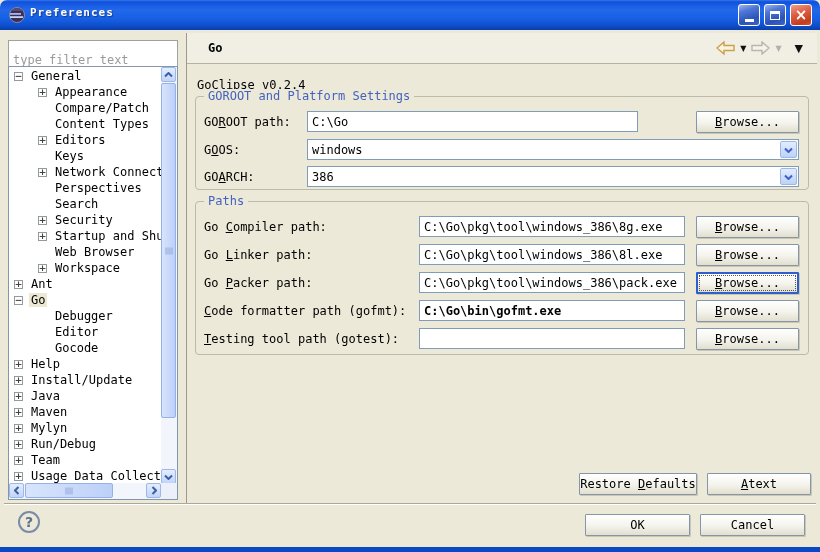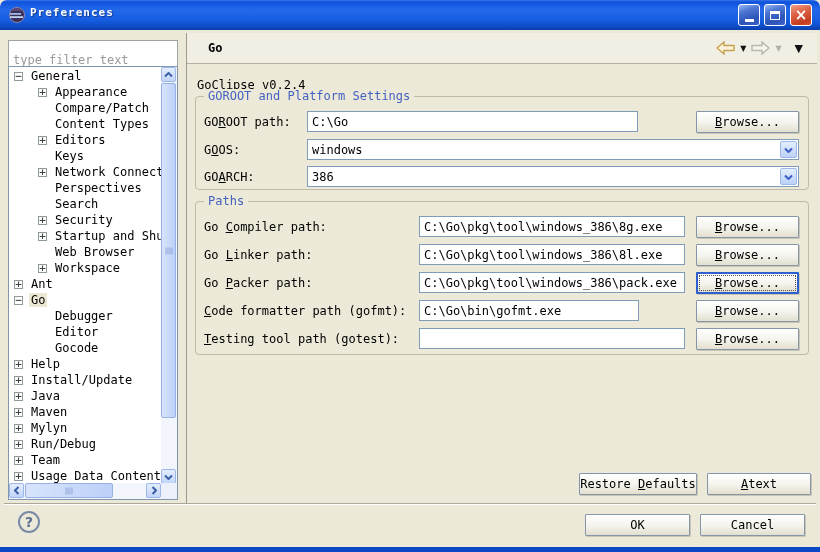--- a/index.html
+++ b/index.html
@@ -251,21 +251,21 @@
       <div class="trow lvl0">
           <span class="exp">+</span>
           <span class="tlabel">Run/Debug</span>
         </div>
       <div class="trow lvl0">
           <span class="exp">+</span>
           <span class="tlabel">Team</span>
         </div>
       <div class="trow lvl0">
           <span class="exp">+</span>
-          <span class="tlabel">Usage Data Content</span>
+          <span class="tlabel">Usage Data Collect</span>
         </div>
     </div>
 
     <div class="vsb">
       <div class="sb-btn up">
         <svg width="9" height="6" viewBox="0 0 9 6">
             <polyline points="1,4.5 4.5,1 8,4.5" fill="none" stroke="#3A5EA8" stroke-width="2"></polyline>
           </svg>
       </div>
       <div class="sb-thumb">
@@ -369,21 +369,21 @@
           <span><span></span><u>B</u><span>rowse...</span></span>
         </div>
 
       <span class="flabel" style="left:8px; top:74px;"><span>Go </span><u>P</u><span>acker path:</span></span>
       <input class="tfield" style="left: 223px; top: 70px; width: 266px;" value="C:\Go\pkg\tool\windows_386\pack.exe">
       <div class="btn browse focused" style="left:500px; top:70px;">
           <span><span></span><u>B</u><span>rowse...</span></span>
         </div>
 
       <span class="flabel" style="left:8px; top:102px;"><span></span><u>C</u><span>ode formatter path (gofmt):</span></span>
-      <input class="tfield" style="left: 223px; top: 98px; width: 220px;" value="C:\Go\bin\gofmt.exe">
+      <input class="tfield" style="left: 223px; top: 98px; width: 266px; font-weight: bold;" value="C:\Go\bin\gofmt.exe">
       <div class="btn browse" style="left:500px; top:98px;">
           <span><span></span><u>B</u><span>rowse...</span></span>
         </div>
 
       <span class="flabel" style="left:8px; top:130px;"><span></span><u>T</u><span>esting tool path (gotest):</span></span>
       <input class="tfield" style="left: 223px; top: 126px; width: 266px;" value="">
       <div class="btn browse" style="left:500px; top:126px;">
           <span><span></span><u>B</u><span>rowse...</span></span>
         </div>
     </div>

